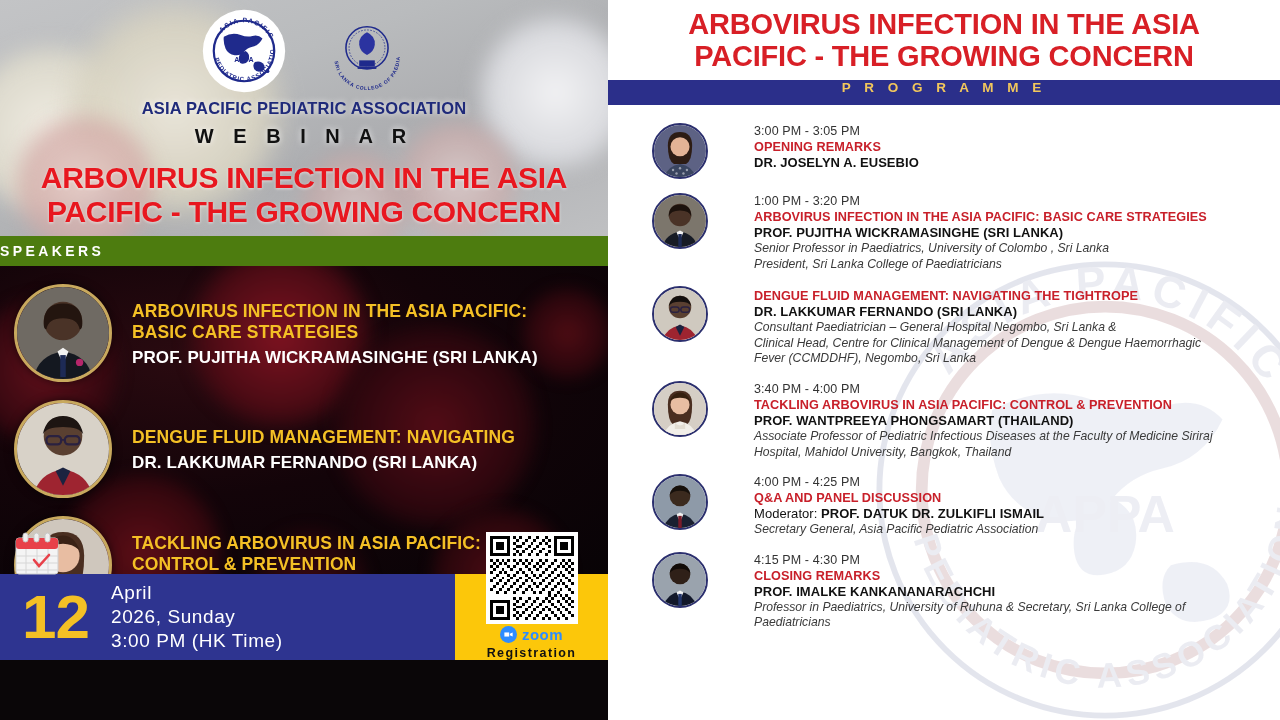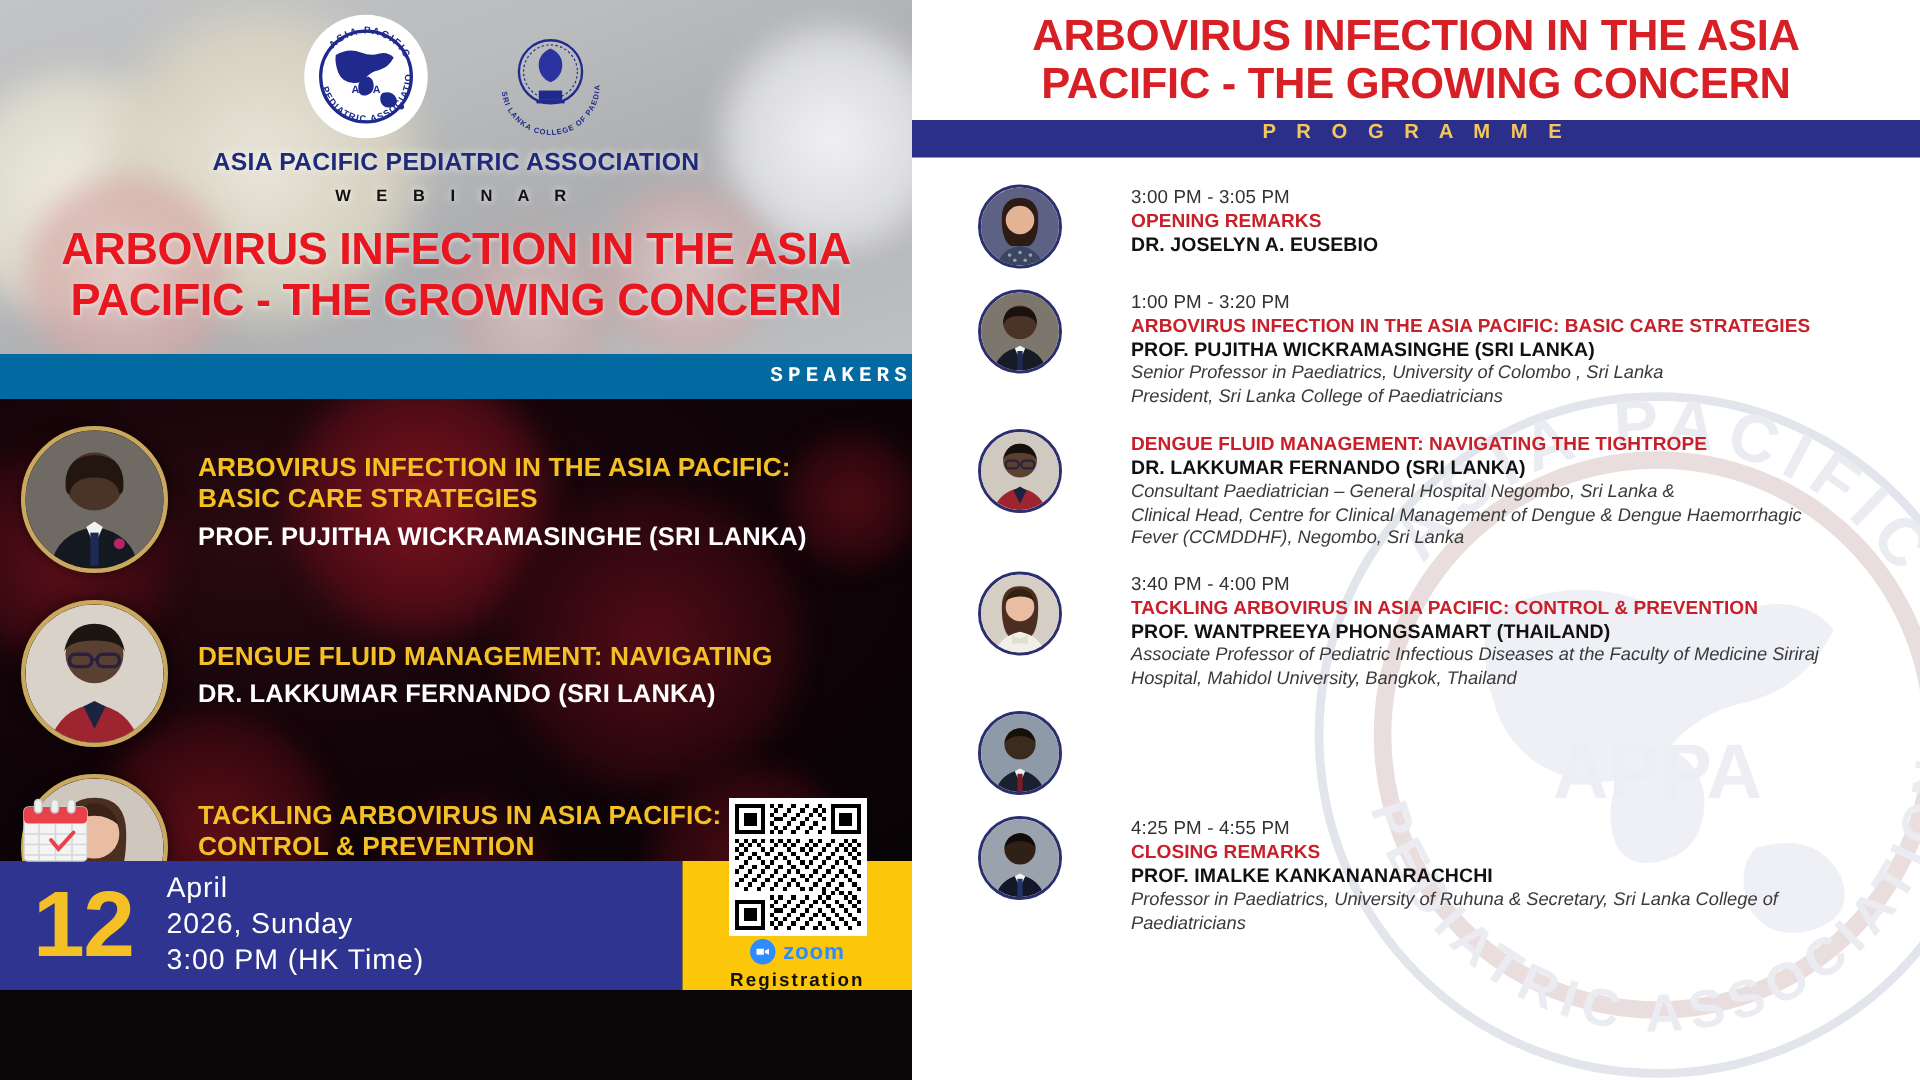--- a/index.html
+++ b/index.html
@@ -22,29 +22,29 @@
 
   .logos { position:relative; display:flex; justify-content:center; align-items:center;
            gap:42px; padding-top:5px; height:96px; }
   .logo-appa { width:84px; height:84px; }
   .logo-slcp { width:78px; height:78px; }
 
   .org-name { position:relative; text-align:center; color:#1f2a7a; font-weight:bold;
               font-size:16.5px; letter-spacing:.2px; margin-top:3px;
               text-shadow:0 0 6px rgba(255,255,255,.85); }
   .webinar { position:relative; text-align:center; color:#111; font-weight:bold;
-             font-size:11px; letter-spacing:7px; margin-top:7px;
+             font-size:20px; letter-spacing:7px; margin-top:7px;
              text-shadow:0 0 6px rgba(255,255,255,.8); }
   .left-title { position:relative; text-align:center; color:#e8171f; font-weight:bold;
                 font-size:30px; line-height:1.12; margin-top:13px; letter-spacing:-.3px;
                 text-shadow:0 1px 3px rgba(255,255,255,.55); }
 
-  .bar-speakers { position:relative; height:30px; background:#0369a1;
-                  display:flex; align-items:center; justify-content:flex-end;
-                  color:#ffffff; font-weight:bold; font-size:14px; letter-spacing:3.4px;font-family:Liberation Mono, monospace; }
+  .bar-speakers { position:relative; height:30px; background:#4d7c0f;
+                  display:flex; align-items:center; justify-content:flex-start;
+                  color:#ffffff; font-weight:bold; font-size:14px; letter-spacing:3.4px; }
 
   .speakers-body { position:relative; height:308px; overflow:hidden;
                    background:radial-gradient(ellipse at 30% 30%, #2a0a10 0%, #130409 45%, #080306 100%); }
   .v { position:absolute; border-radius:50%; filter:blur(7px); }
   .v1 { width:190px; height:190px; left:185px; top:-25px;  background:radial-gradient(circle,#7d1220 0%,#4a0b14 55%,rgba(50,8,14,0) 74%); }
   .v2 { width:150px; height:150px; left:-30px; top:30px;   background:radial-gradient(circle,#5e0f1a 0%,#350810 60%,rgba(40,6,10,0) 76%); }
   .v3 { width:210px; height:210px; left:330px; top:55px;   background:radial-gradient(circle,#5a0d18 0%,#2e070e 58%,rgba(35,6,10,0) 75%); opacity:.9;}
   .v4 { width:165px; height:165px; left:60px;  top:205px;  background:radial-gradient(circle,#6b1019 0%,#3a080f 58%,rgba(38,6,10,0) 75%); opacity:.85;}
   .v5 { width:140px; height:140px; left:430px; top:240px;  background:radial-gradient(circle,#5d0e18 0%,#30070d 60%,rgba(32,6,10,0) 76%); opacity:.8;}
   .v6 { width:120px; height:120px; left:250px; top:260px;  background:radial-gradient(circle,#4e0c15 0%,#28060c 60%,rgba(28,5,9,0) 76%); opacity:.7;}
@@ -627,35 +627,41 @@
         <div class="prog-photo">
           <svg viewBox="0 0 60 60" width="100%" height="100%">
             <rect width="60" height="60" fill="#8e9aa8"></rect>
             <circle cx="30" cy="23" r="12" fill="#3b2a1e"></circle>
             <path d="M18 22 q3 -11 12 -11 q9 0 12 11 q-4 -5 -12 -5 q-8 0 -12 5z" fill="#16100b"></path>
             <path d="M11 60 q4 -14 19 -17 q15 3 19 17z" fill="#1a2030"></path>
             <path d="M26 44 l4 9 l4 -9 l-4 -2z" fill="#f2f2f2"></path>
             <rect x="28" y="46" width="4" height="14" fill="#7a1c2a"></rect>
           </svg>
         </div>
+        <div class="prog-body">
+          <div class="p-time">4:00 PM - 4:25 PM</div>
+          <div class="p-topic">Q&amp;A AND PANEL DISCUSSION</div>
+          <div class="p-name"><span class="mod">Moderator: </span><span>PROF. DATUK DR. ZULKIFLI ISMAIL</span></div>
+          <div class="p-aff" style="white-space:pre-line">Secretary General, Asia Pacific Pediatric Association</div>
+        </div>
       </div>
 
       <div class="prog-item">
         <div class="prog-photo">
           <svg viewBox="0 0 60 60" width="100%" height="100%">
             <rect width="60" height="60" fill="#9aa3ad"></rect>
             <circle cx="30" cy="23" r="12" fill="#2f2018"></circle>
             <path d="M18 22 q3 -11 12 -11 q9 0 12 11 q-4 -5 -12 -5 q-8 0 -12 5z" fill="#120c08"></path>
             <path d="M11 60 q4 -14 19 -17 q15 3 19 17z" fill="#12182a"></path>
             <path d="M26 44 l4 9 l4 -9 l-4 -2z" fill="#f4f4f4"></path>
             <rect x="28" y="46" width="4" height="14" fill="#23356b"></rect>
           </svg>
         </div>
         <div class="prog-body">
-          <div class="p-time">4:25 PM - 4:55 PM</div>
+          <div class="p-time">4:15 PM - 4:30 PM</div>
           <div class="p-topic">CLOSING REMARKS</div>
           <div class="p-name">PROF. IMALKE KANKANANARACHCHI</div>
           <div class="p-aff" style="white-space:pre-line">Professor in Paediatrics, University of Ruhuna &amp; Secretary, Sri Lanka College of
 Paediatricians</div>
         </div>
       </div>
 
     </div>
   </div>
 </div>

